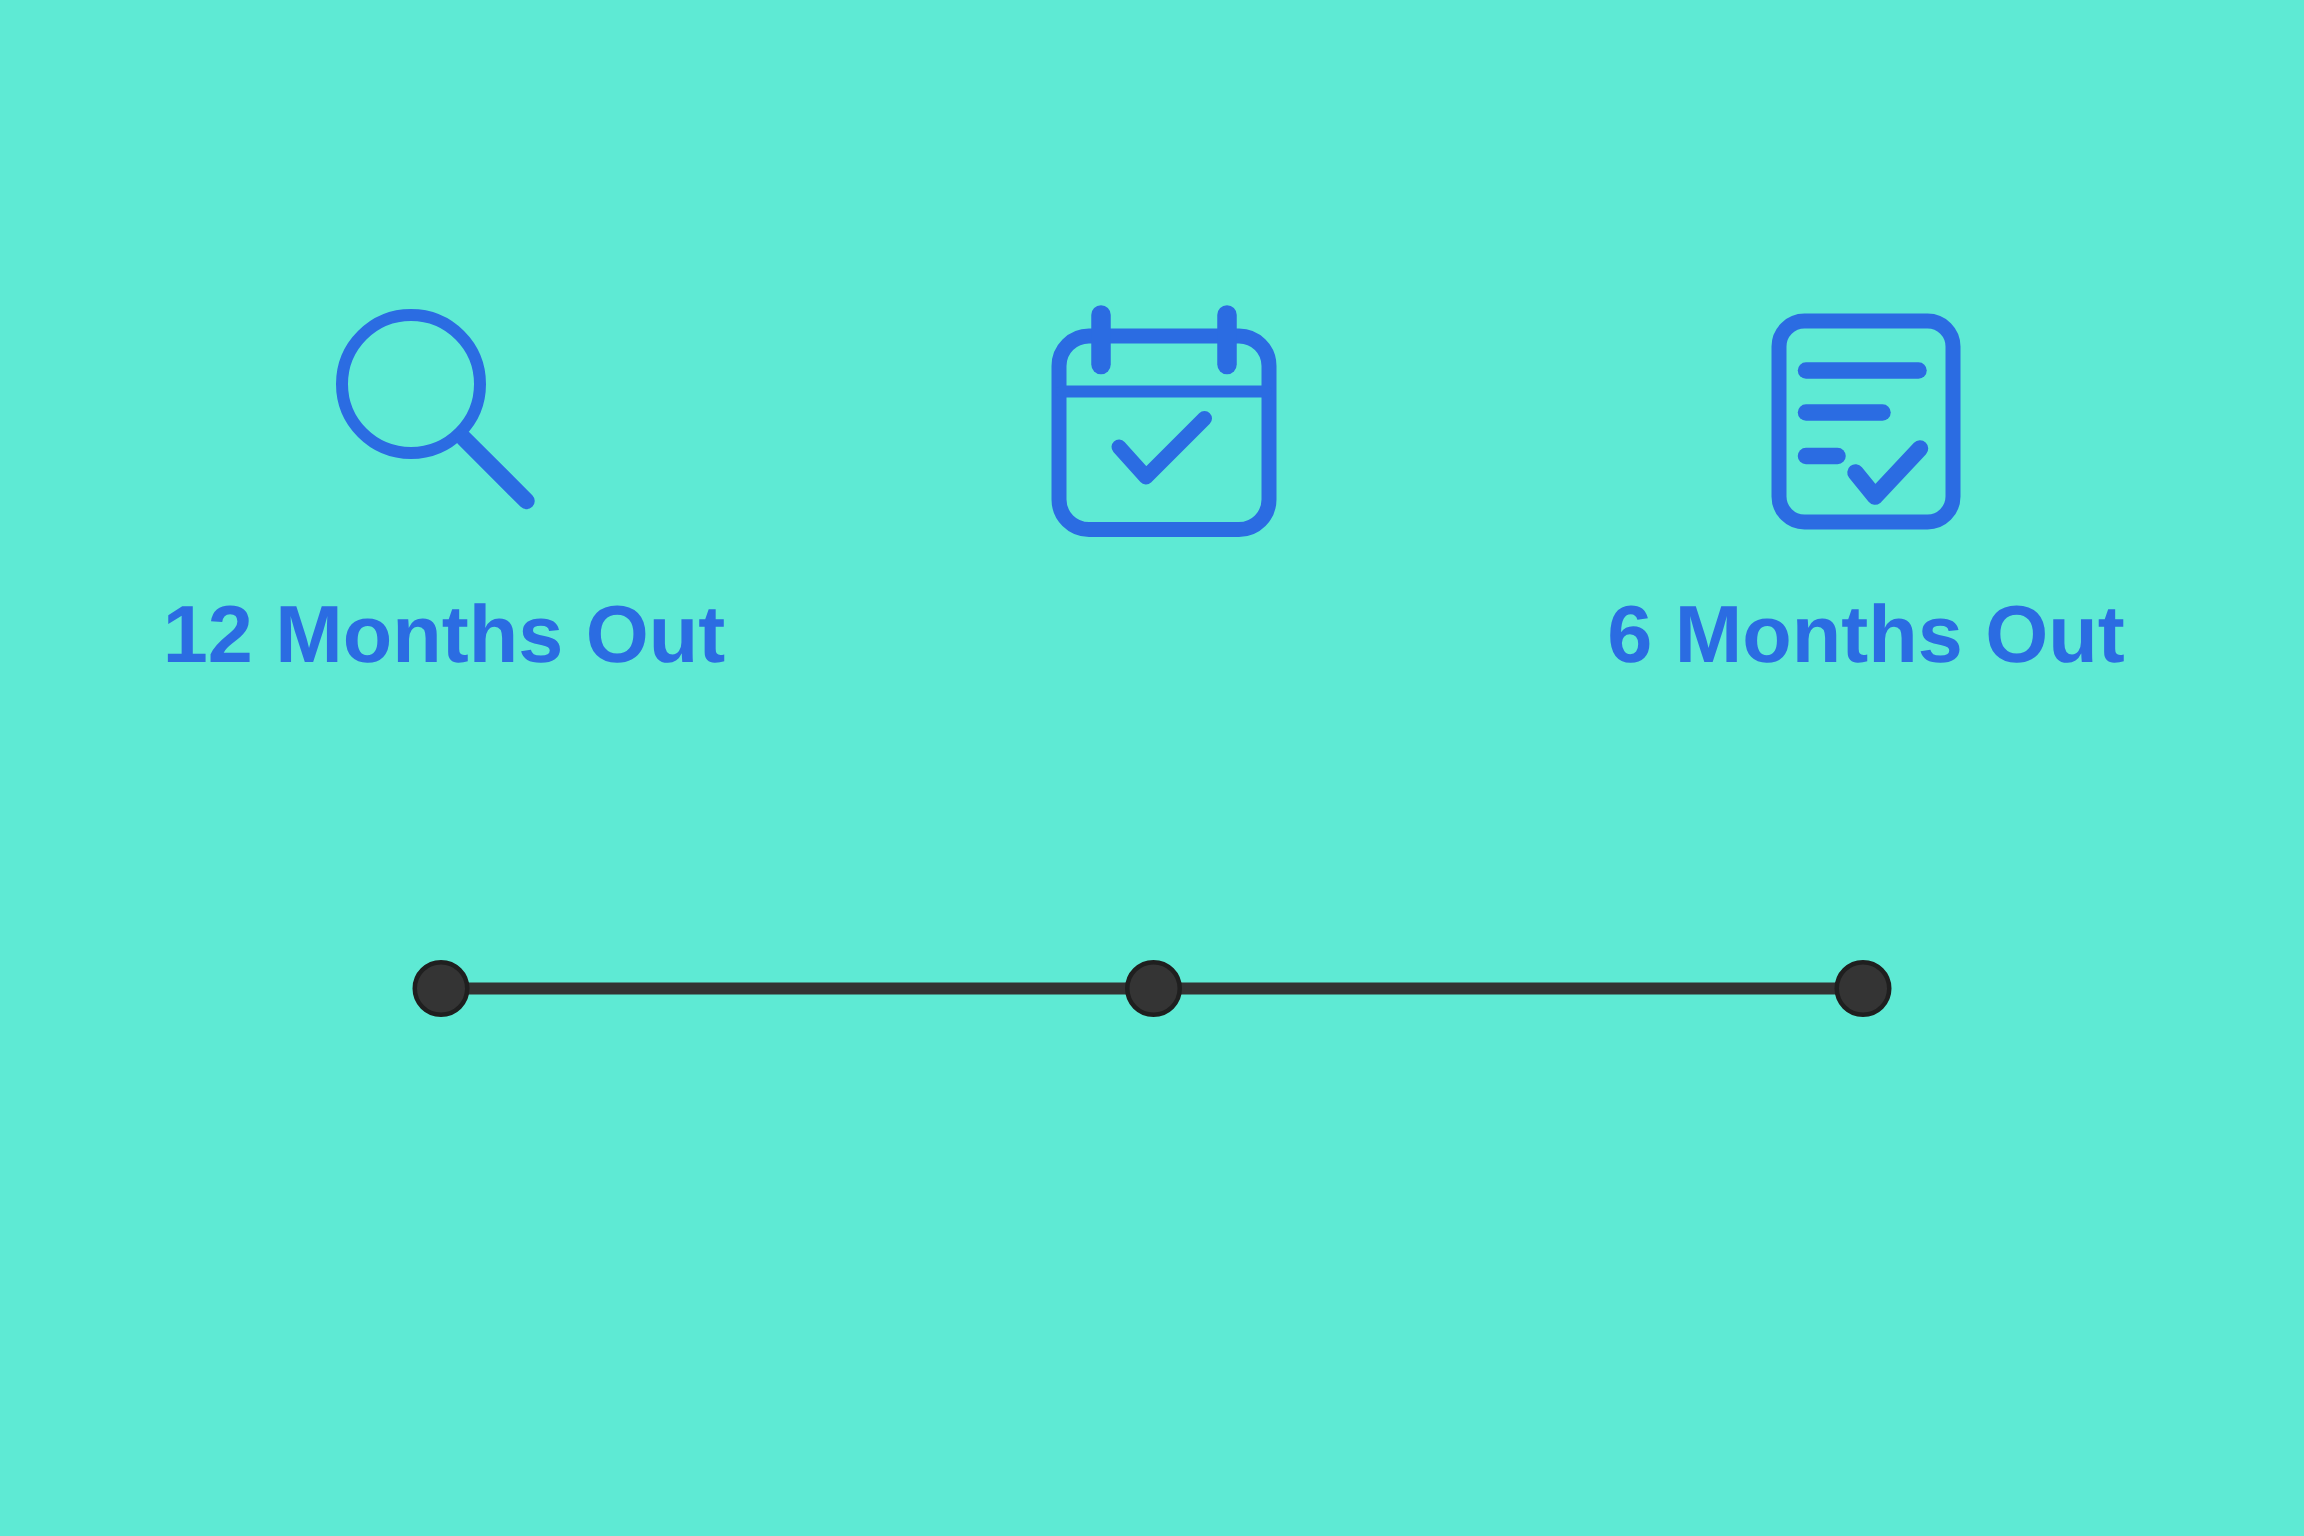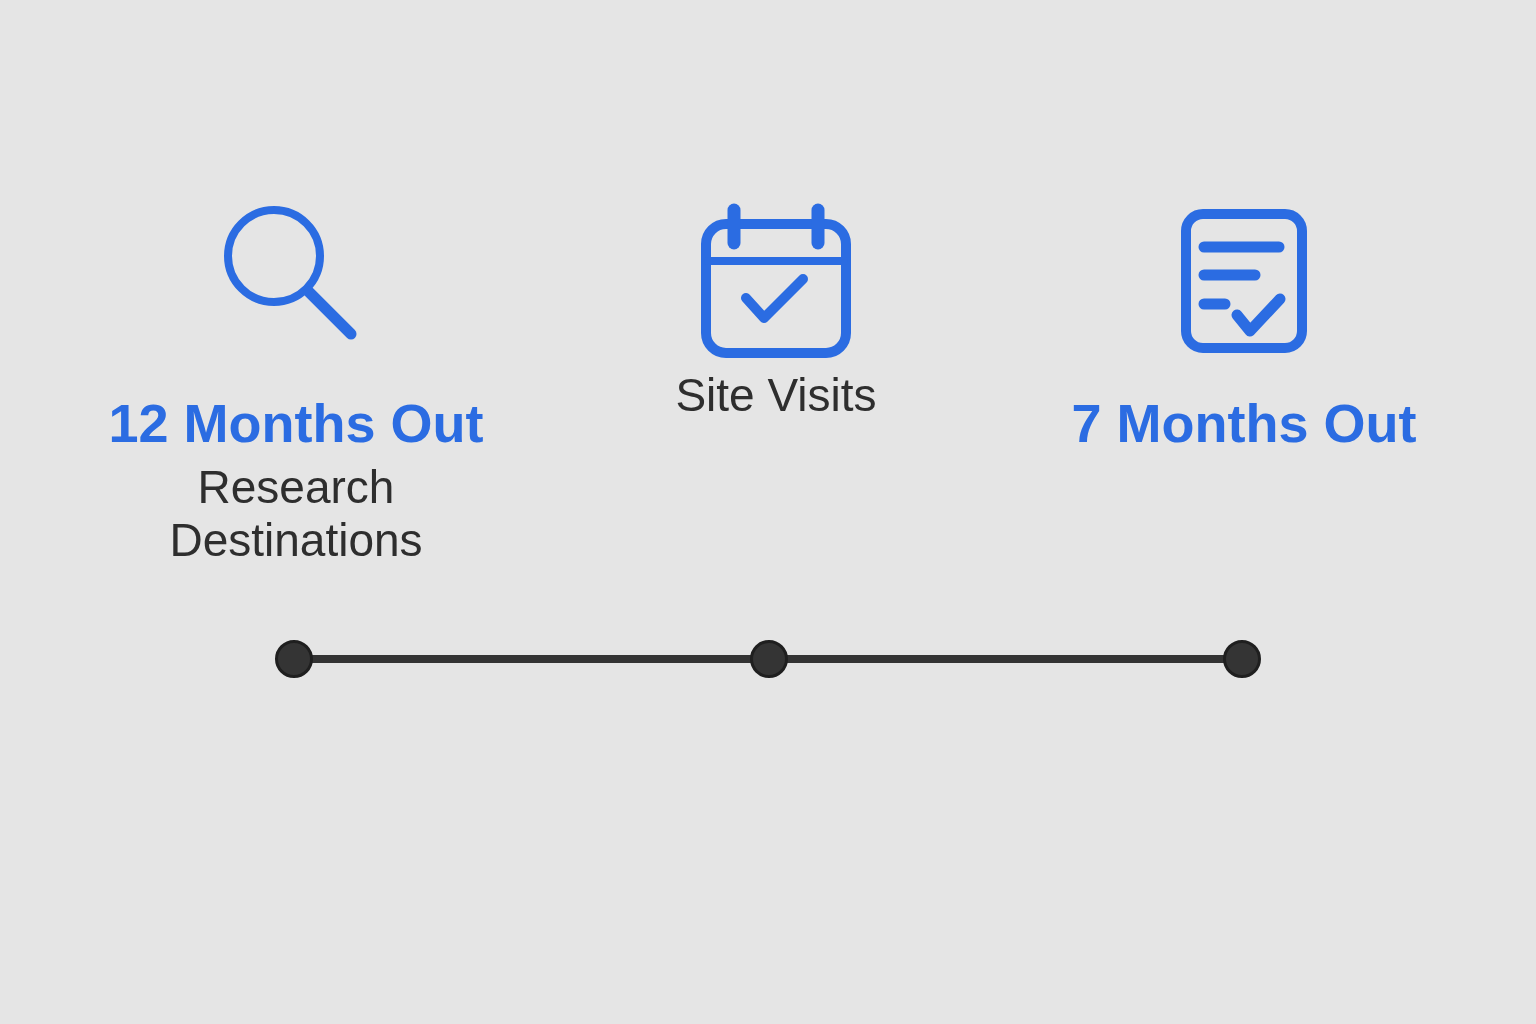--- a/index.html
+++ b/index.html
@@ -4,21 +4,21 @@
 <style>
   html, body {
     margin: 0;
     padding: 0;
     background: #ffffff;
   }
   .canvas {
     position: relative;
     width: 1536px;
     height: 1024px;
-    background: #e5e5e5;
+    background: #5eead4;
     overflow: hidden;
     font-family: "Liberation Sans", sans-serif;
   }
   .step-column {
     position: absolute;
     top: 198px;
     width: 480px;
     display: flex;
     flex-direction: column;
     align-items: center;
@@ -84,47 +84,45 @@
 <div class="canvas" style="--accent: #2b6ce2; --text: #2e2e2e; --line: #333333;">
 
   <div class="step-column col-1">
     <div class="icon-box">
       <svg width="150" height="150" viewBox="0 0 150 150" stroke-linecap="round" stroke-linejoin="round">
         <circle cx="53" cy="50" r="46" stroke-width="8"></circle>
         <line x1="88" y1="86" x2="130" y2="128" stroke-width="11"></line>
       </svg>
     </div>
     <div class="step-time">12 Months Out</div>
-    <div class="step-label">Research Destinations</div>
   </div>
 
   <div class="step-column col-2">
     <div class="icon-box">
       <svg width="152" height="156" viewBox="0 0 152 156" stroke-linecap="round" stroke-linejoin="round">
         <rect x="6" y="21" width="140" height="129" rx="20" stroke-width="10"></rect>
         <line x1="34" y1="7" x2="34" y2="40" stroke-width="13"></line>
         <line x1="118" y1="7" x2="118" y2="40" stroke-width="13"></line>
         <line x1="8" y1="58" x2="144" y2="58" stroke-width="8"></line>
         <polyline points="46,95 64,115 103,76" stroke-width="10"></polyline>
       </svg>
     </div>
-    <div class="step-label">Site Visits</div>
   </div>
 
   <div class="step-column col-3">
     <div class="icon-box">
       <svg width="128" height="146" viewBox="0 0 128 146" stroke-linecap="round" stroke-linejoin="round">
         <rect x="6" y="6" width="116" height="134" rx="17" stroke-width="10"></rect>
         <line x1="24" y1="39" x2="99" y2="39" stroke-width="11"></line>
         <line x1="24" y1="67" x2="75" y2="67" stroke-width="11"></line>
         <line x1="24" y1="96" x2="45" y2="96" stroke-width="11"></line>
         <polyline points="57,107 70,123 100,91" stroke-width="11"></polyline>
       </svg>
     </div>
-    <div class="step-time">7 Months Out</div>
+    <div class="step-time">6 Months Out</div>
   </div>
 
   <div class="timeline-line"></div>
   <div class="timeline-dot dot-1"></div>
   <div class="timeline-dot dot-2"></div>
   <div class="timeline-dot dot-3"></div>
 
 </div>
 
 </body></html>

